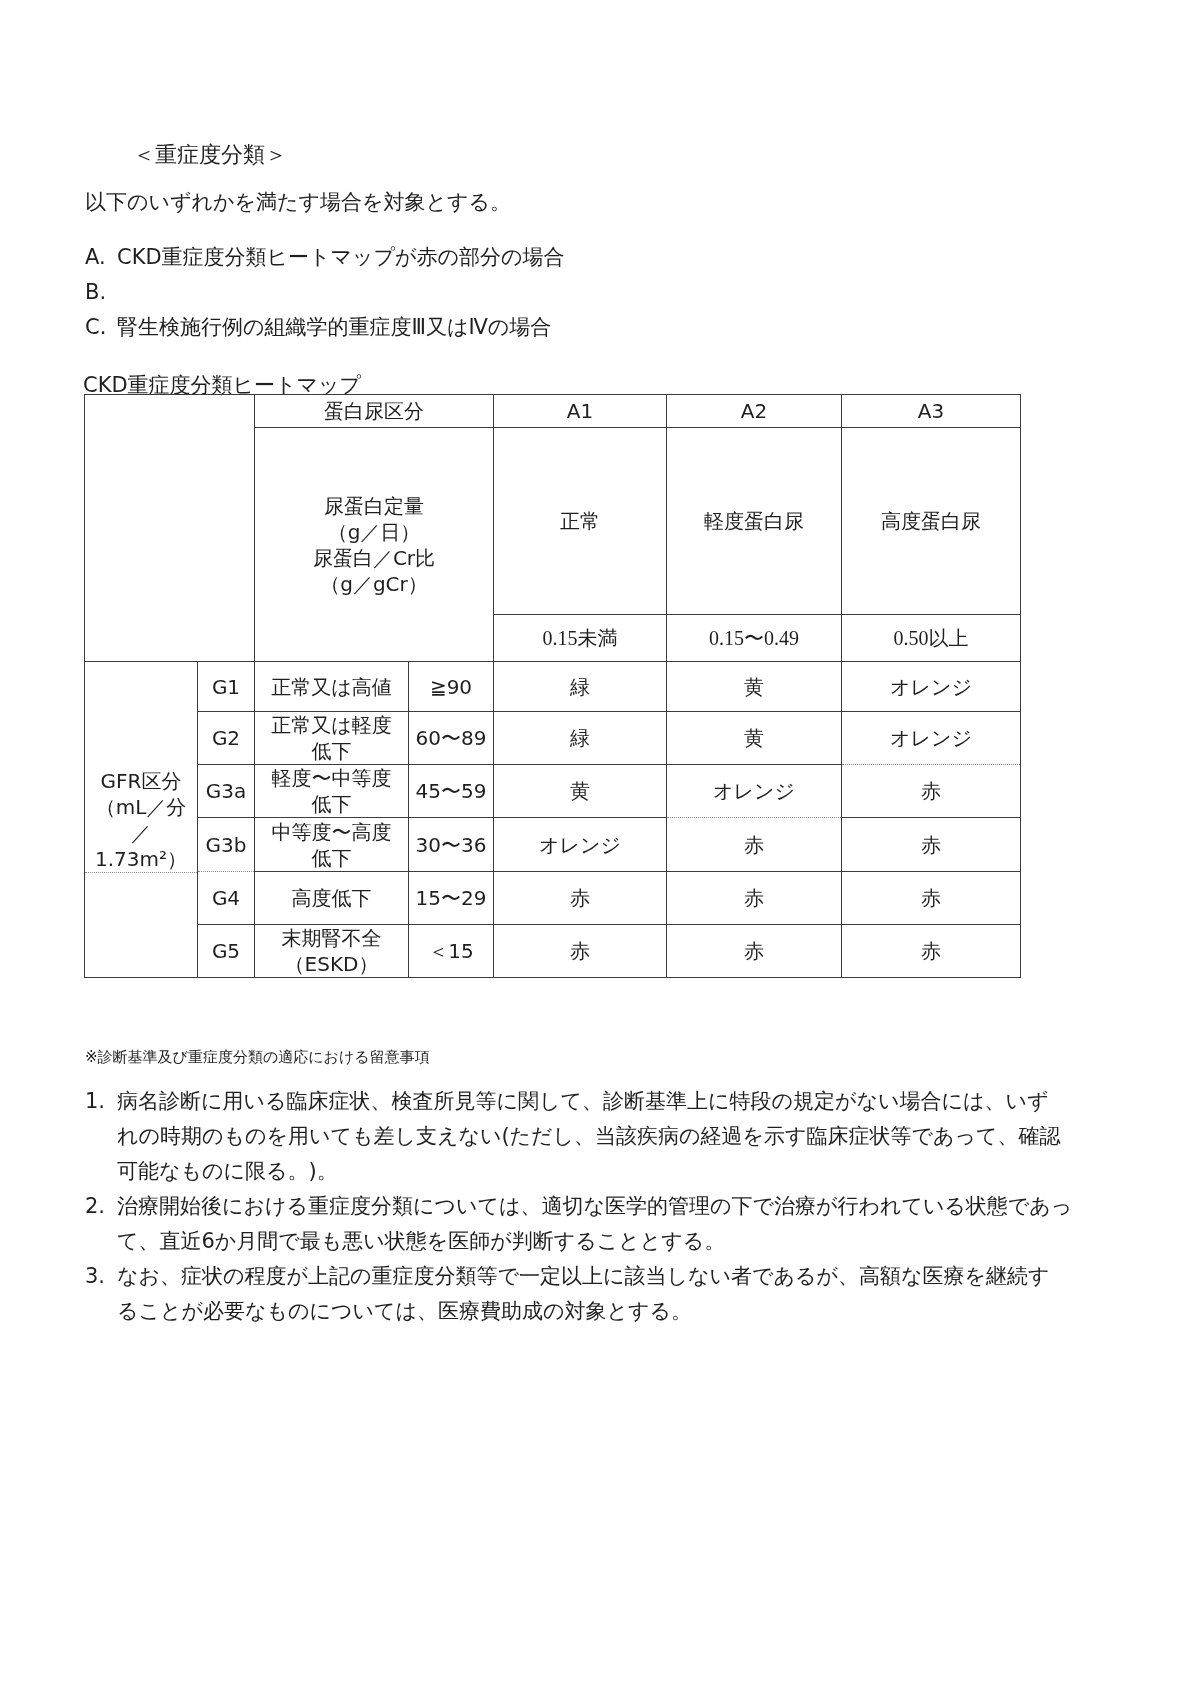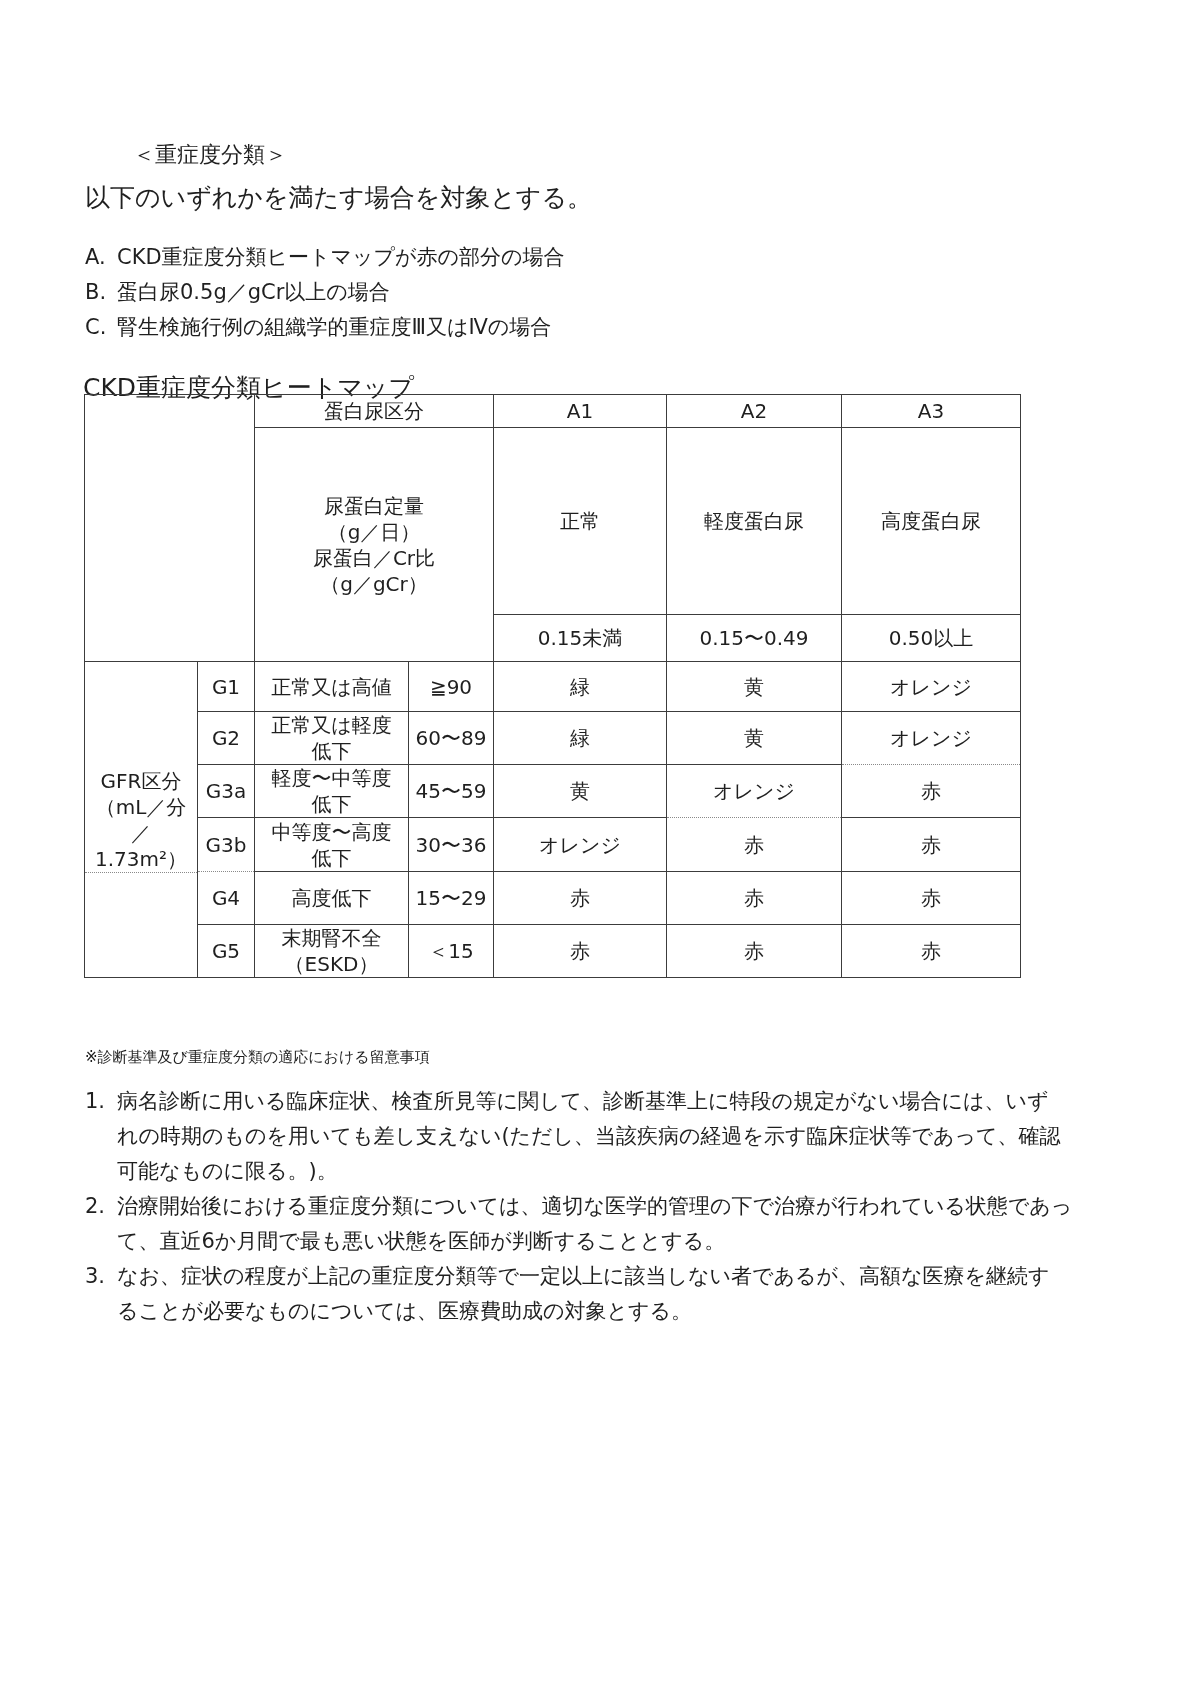--- a/index.html
+++ b/index.html
@@ -9,44 +9,44 @@
     width: 1181px;
     height: 1695px;
     font-family: "DejaVu Sans", "Liberation Sans", sans-serif;
     color: #1f1f1f;
     overflow: hidden;
   }
   .abs { position: absolute; }
   .pre { white-space: pre-line; }
 
   .title { left: 85px; top: 140px; font-size: 22px; margin-left: 48px; }
-  .intro { left: 85px; top: 181px; font-size: 25px; }
+  .intro { left: 85px; top: 188px; font-size: 21px; }
 
   .criteria { left: 85px; top: 240px; font-size: 21px; }
   .criterion { display: flex; line-height: 35px; }
   .criterion .c-label { width: 32px; flex: 0 0 32px; }
 
-  .caption { left: 83px; top: 371px; font-size: 25px; }
+  .caption { left: 83px; top: 371px; font-size: 21px; }
 
   .table-wrap { left: 84px; top: 394px; }
   table.heatmap { border-collapse: collapse; table-layout: fixed; width: 936px; }
   table.heatmap td {
     border: 1px solid #3c3c3c;
     font-size: 20px;
     text-align: center;
     vertical-align: middle;
     padding: 0 4px;
     line-height: 26px;
   }
   td.measure-cell { line-height: 30px; }
   td.left { text-align: left; padding-left: 8px; }
   td.gfr-axis { text-align: left; padding-left: 11px; line-height: 28px; font-size: 20px; margin-left: 7px; }
   tr.hrow1 td { height: 33px; }
   tr.hrow2 td { height: 187px; }
-  tr.hrow3 td { height: 47px; }
+  tr.hrow3 td { height: 47px; font-family: Liberation Serif, serif; }
   tr.g1 td { height: 50px; }
   tr.g2 td, tr.g3a td, tr.g4 td, tr.g5 td { height: 53px; }
   tr.g3b td { height: 54px; }
 
   
   tr.g2  td.col-a3 { border-bottom: 1px dotted #8a8a8a; }
   tr.g3a td.col-a3 { border-top: 1px dotted #8a8a8a; }
   tr.g3a td.col-a2 { border-bottom: 1px dotted #8a8a8a; }
   tr.g3b td.col-a2 { border-top: 1px dotted #8a8a8a; }
   tr.g3b td.stage-cell { border-bottom: 1px dotted #8a8a8a; }
@@ -68,21 +68,20 @@
 <div class="abs title">＜重症度分類＞</div>
 <div class="abs intro">以下のいずれかを満たす場合を対象とする。</div>
 
 <div class="abs criteria">
   <div class="criterion">
     <span class="c-label">A.</span>
     <span class="c-text">CKD重症度分類ヒートマップが赤の部分の場合</span>
   </div>
   <div class="criterion">
     <span class="c-label">B.</span>
-    <span class="c-text">蛋白尿0.5g／gCr以上の場合</span>
   </div>
   <div class="criterion">
     <span class="c-label">C.</span>
     <span class="c-text">腎生検施行例の組織学的重症度Ⅲ又はⅣの場合</span>
   </div>
 </div>
 
 <div class="abs caption">CKD重症度分類ヒートマップ</div>
 
 <div class="abs table-wrap">

